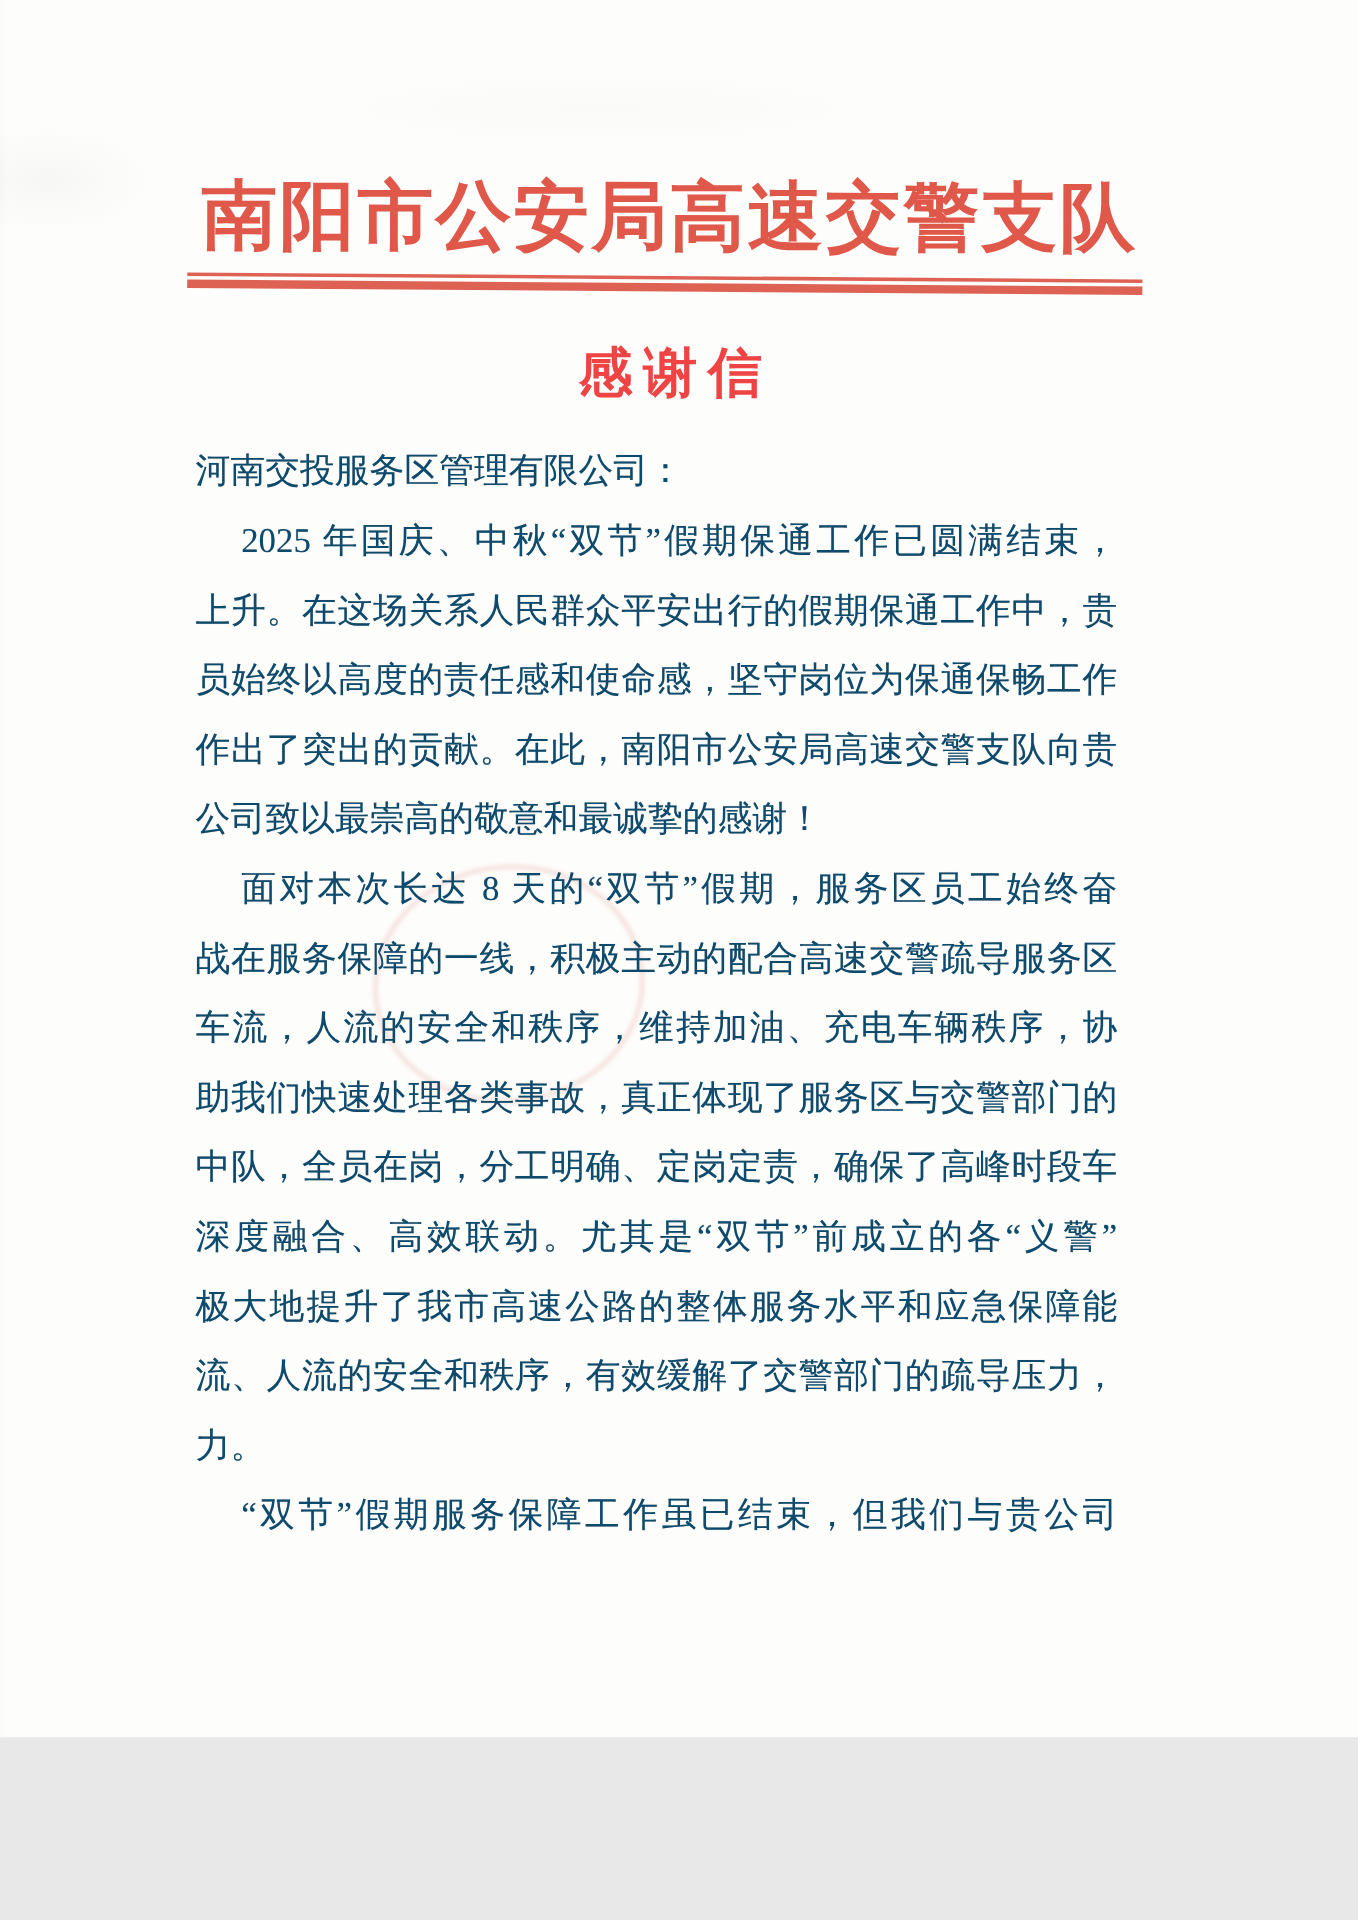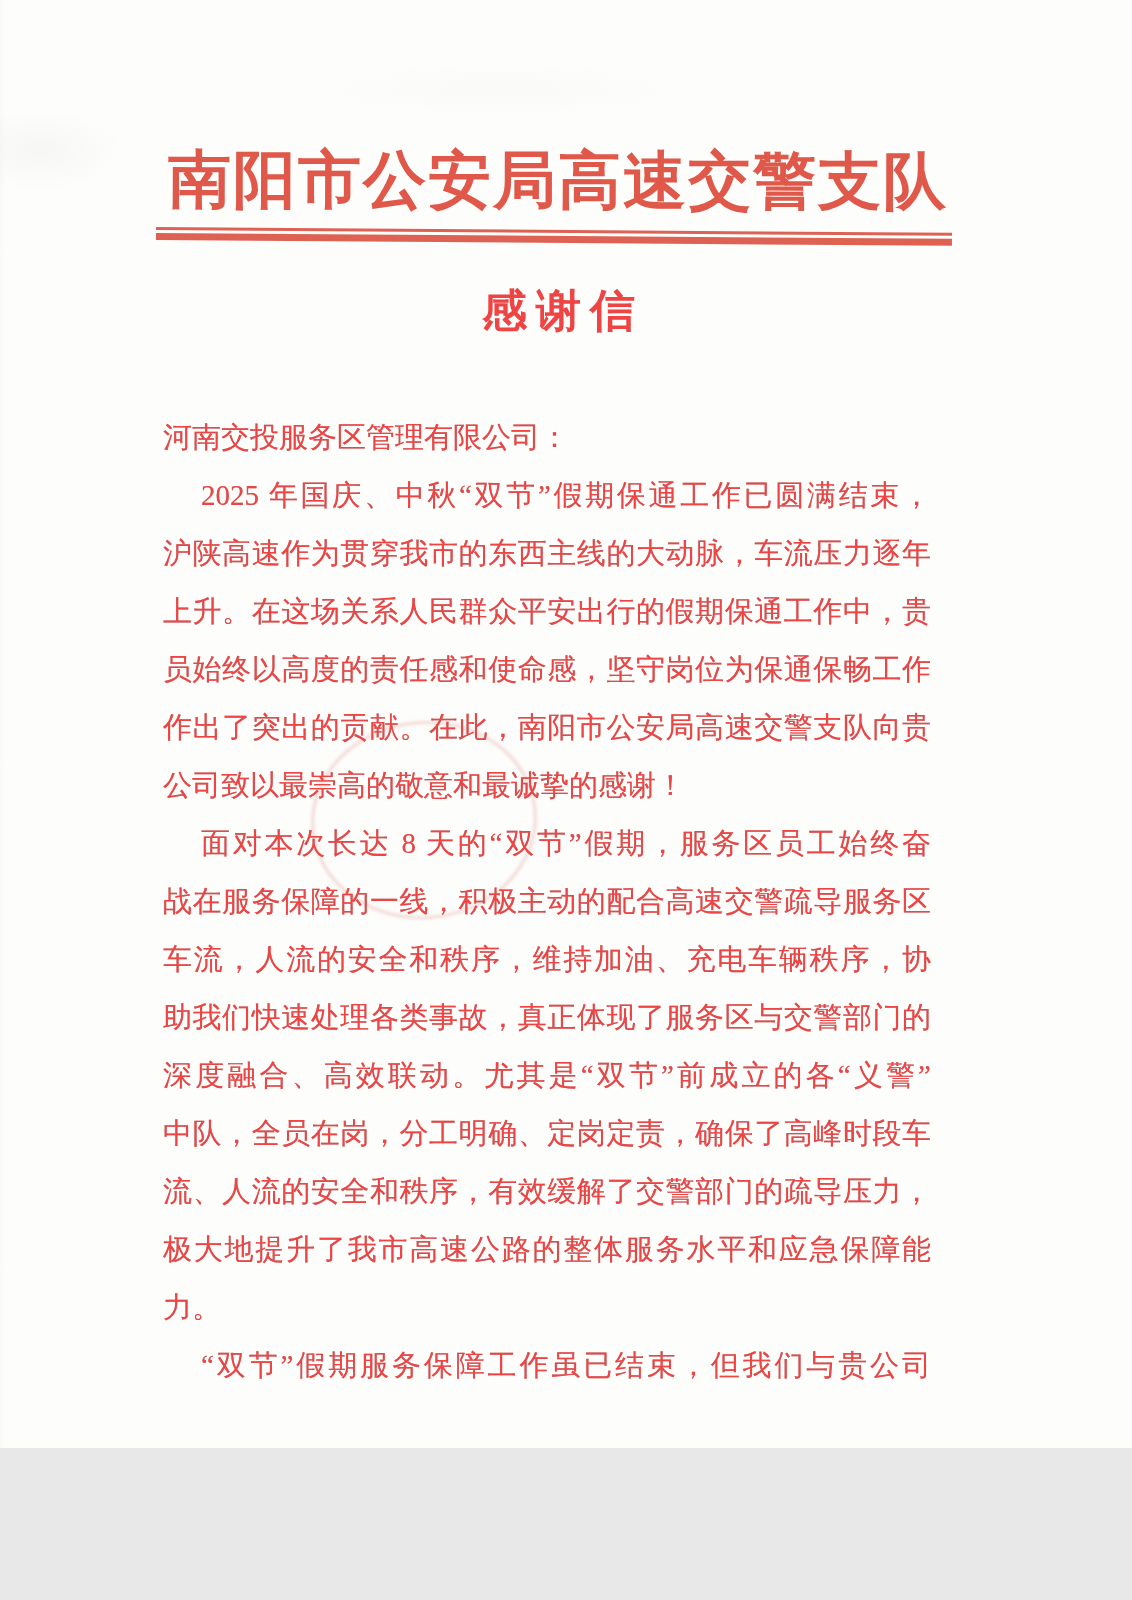--- a/index.html
+++ b/index.html
@@ -46,24 +46,24 @@
     top:281px;left:0;width:1126px;
     text-align:center;
     font-size:45px;
     line-height:60px;
     font-weight:bold;
     color:#ef4444;
     letter-spacing:9px;
   }
   .letter-body{
     position:absolute;
-    left:163px;top:408px;
+    left:163px;top:364px;
     width:768px;
     font-size:29px;
-    color:#ef4444;
+    color:#0c4a6e;
     text-shadow:0 0 0.6px rgba(107,107,107,0.55);
   }
   .line{
     height:58px;
     line-height:58px;
     white-space:pre-wrap;
   }
   .just{
     text-align:justify;
     text-align-last:justify;
@@ -93,33 +93,32 @@
     <div class="rule-thick"></div>
   </div>
 
   <div class="letter-title">感谢信</div>
 
   <div class="seal-ghost"></div>
 
   <div class="letter-body">
     <div class="line">河南交投服务区管理有限公司：</div>
     <div class="line just ind">2025 年国庆、中秋“双节”假期保通工作已圆满结束，</div>
-    <div class="line just">沪陕高速作为贯穿我市的东西主线的大动脉，车流压力逐年</div>
     <div class="line just">上升。在这场关系人民群众平安出行的假期保通工作中，贵</div>
     <div class="line just">员始终以高度的责任感和使命感，坚守岗位为保通保畅工作</div>
     <div class="line just">作出了突出的贡献。在此，南阳市公安局高速交警支队向贵</div>
     <div class="line">公司致以最崇高的敬意和最诚挚的感谢！</div>
     <div class="line just ind">面对本次长达 8 天的“双节”假期，服务区员工始终奋</div>
     <div class="line just">战在服务保障的一线，积极主动的配合高速交警疏导服务区</div>
     <div class="line just">车流，人流的安全和秩序，维持加油、充电车辆秩序，协</div>
     <div class="line just">助我们快速处理各类事故，真正体现了服务区与交警部门的</div>
+    <div class="line just">中队，全员在岗，分工明确、定岗定责，确保了高峰时段车</div>
     <div class="line just">深度融合、高效联动。尤其是“双节”前成立的各“义警”</div>
-    <div class="line just">中队，全员在岗，分工明确、定岗定责，确保了高峰时段车</div>
+    <div class="line just">极大地提升了我市高速公路的整体服务水平和应急保障能</div>
     <div class="line just">流、人流的安全和秩序，有效缓解了交警部门的疏导压力，</div>
-    <div class="line just">极大地提升了我市高速公路的整体服务水平和应急保障能</div>
     <div class="line">力。</div>
     <div class="line just ind">“双节”假期服务保障工作虽已结束，但我们与贵公司</div>
   </div>
 
   <div class="rule rule-foot">
     <div class="rule-thin"></div>
     <div class="rule-gap"></div>
     <div class="rule-thick"></div>
   </div>
 

